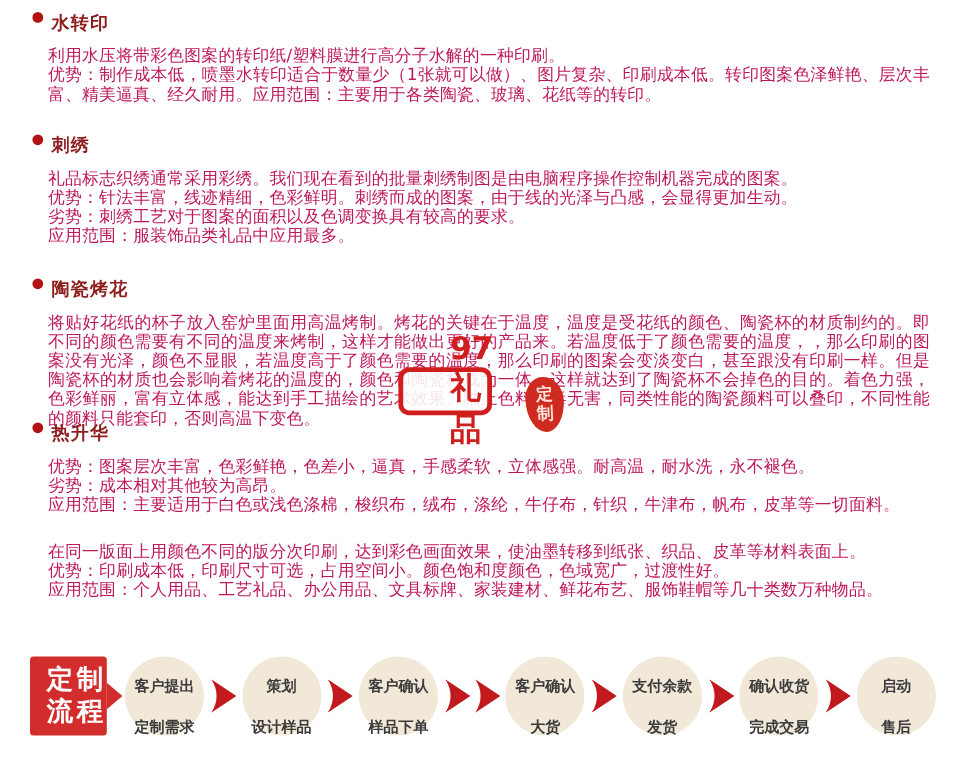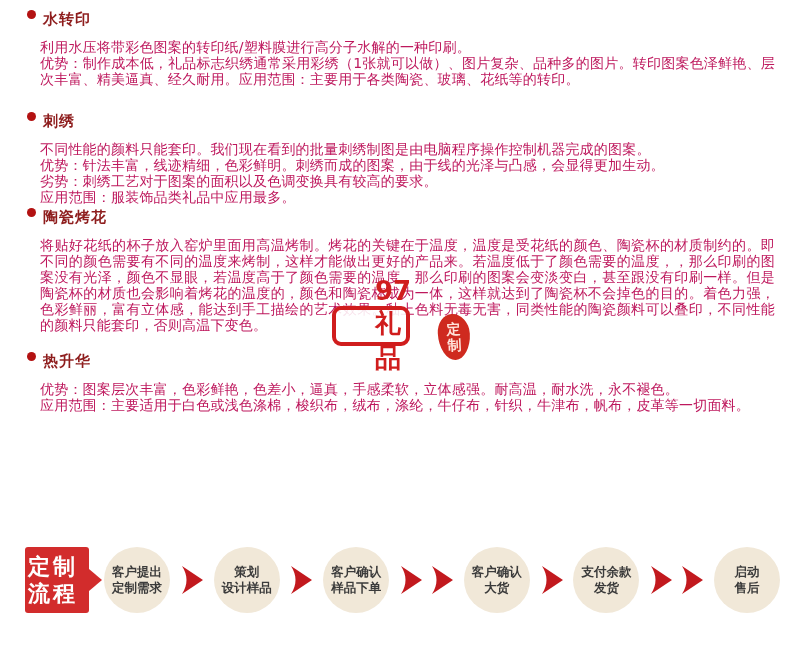--- a/index.html
+++ b/index.html
@@ -29,72 +29,73 @@
     position:absolute;left:438px;top:314px;width:32px;height:46px;
     background:#cf2a1f;border-radius:46% 54% 48% 52%/40% 44% 56% 60%;
     transform:rotate(-3deg);z-index:5;
     display:flex;flex-direction:column;align-items:center;justify-content:center;
     color:#ffe3da;font-weight:bold;font-size:14px;line-height:16px;
   }
   
   .flow-badge{
     position:absolute;left:25px;top:547px;width:64px;height:66px;
     background:#d22c2c;border-radius:3px;color:#ffffff;
-    display:flex;flex-direction:column;align-items:flex-start;justify-content:center;
+    display:flex;flex-direction:column;align-items:flex-end;justify-content:center;
     font-size:22px;font-weight:bold;line-height:27px;letter-spacing:3px;
     text-indent:3px;
   }
   .flow-badge::after{
     content:"";position:absolute;left:100%;top:50%;margin-top:-11px;
     border-left:13px solid #d22c2c;border-top:11px solid transparent;
     border-bottom:11px solid transparent;
   }
   .flow-steps{
     position:absolute;left:104px;top:547px;width:676px;height:66px;
     display:flex;align-items:center;justify-content:space-between;
   }
   .step-circle{
     width:66px;height:66px;border-radius:50%;background:#f1e8d8;
     display:flex;flex-direction:column;align-items:center;justify-content:center;
     text-align:center;flex:0 0 auto;
   }
   .step-circle span{
     font-size:12.5px;font-weight:bold;color:#3b3b3b;line-height:16px;
     white-space:nowrap;
+    margin-top:18px;
   }
   .flow-arrow{flex:0 0 auto;display:flex;align-items:center;margin:0 -2px;}
 </style>
 </head>
 <body>
 
 <div class="section" style="top:10px">
   <div class="heading">
     <span class="bullet"></span>
     <span class="sec-title">水转印</span>
   </div>
   <div class="sec-body">
     <p>利用水压将带彩色图案的转印纸/塑料膜进行高分子水解的一种印刷。</p>
-    <p>优势：制作成本低，礼品标志织绣通常采用彩绣（1张就可以做）、图片复杂、品种多的图片。转印图案色泽鲜艳、层次丰富、精美逼真、经久耐用。应用范围：主要用于各类陶瓷、玻璃、花纸等的转印。</p>
+    <p>优势：制作成本低，喷墨水转印适合于数量少（1张就可以做）、图片复杂、印刷成本低。转印图案色泽鲜艳、层次丰富、精美逼真、经久耐用。应用范围：主要用于各类陶瓷、玻璃、花纸等的转印。</p>
   </div>
 </div>
 
 <div class="section" style="top:112px">
   <div class="heading">
     <span class="bullet"></span>
     <span class="sec-title">刺绣</span>
   </div>
   <div class="sec-body">
-    <p>不同性能的颜料只能套印。我们现在看到的批量刺绣制图是由电脑程序操作控制机器完成的图案。</p>
+    <p>礼品标志织绣通常采用彩绣。我们现在看到的批量刺绣制图是由电脑程序操作控制机器完成的图案。</p>
     <p>优势：针法丰富，线迹精细，色彩鲜明。刺绣而成的图案，由于线的光泽与凸感，会显得更加生动。</p>
     <p>劣势：刺绣工艺对于图案的面积以及色调变换具有较高的要求。</p>
     <p>应用范围：服装饰品类礼品中应用最多。</p>
   </div>
 </div>
 
-<div class="section" style="top:208px">
+<div class="section" style="top:232px">
   <div class="heading">
     <span class="bullet"></span>
     <span class="sec-title">陶瓷烤花</span>
   </div>
   <div class="sec-body">
     <p>将贴好花纸的杯子放入窑炉里面用高温烤制。烤花的关键在于温度，温度是受花纸的颜色、陶瓷杯的材质制约的。即不同的颜色需要有不同的温度来烤制，这样才能做出更好的产品来。若温度低于了颜色需要的温度，，那么印刷的图案没有光泽，颜色不显眼，若温度高于了颜色需要的温度，那么印刷的图案会变淡变白，甚至跟没有印刷一样。但是陶瓷杯的材质也会影响着烤花的温度的，颜色和陶瓷杯成为一体，这样就达到了陶瓷杯不会掉色的目的。着色力强，色彩鲜丽，富有立体感，能达到手工描绘的艺术效果。釉上色料无毒无害，同类性能的陶瓷颜料可以叠印，不同性能的颜料只能套印，否则高温下变色。</p>
   </div>
 </div>
 
 <div class="wm-box">97礼品</div>
@@ -103,25 +104,31 @@
   <span>制</span>
 </div>
 
 <div class="section" style="top:352px">
   <div class="heading">
     <span class="bullet"></span>
     <span class="sec-title">热升华</span>
   </div>
   <div class="sec-body">
     <p>优势：图案层次丰富，色彩鲜艳，色差小，逼真，手感柔软，立体感强。耐高温，耐水洗，永不褪色。</p>
+    <p>劣势：成本相对其他较为高昂。</p>
     <p>应用范围：主要适用于白色或浅色涤棉，梭织布，绒布，涤纶，牛仔布，针织，牛津布，帆布，皮革等一切面料。</p>
   </div>
 </div>
 
 <div class="section" style="top:452px">
+  <div class="sec-body">
+    <p>在同一版面上用颜色不同的版分次印刷，达到彩色画面效果，使油墨转移到纸张、织品、皮革等材料表面上。</p>
+    <p>优势：印刷成本低，印刷尺寸可选，占用空间小。颜色饱和度颜色，色域宽广，过渡性好。</p>
+    <p>应用范围：个人用品、工艺礼品、办公用品、文具标牌、家装建材、鲜花布艺、服饰鞋帽等几十类数万种物品。</p>
+  </div>
 </div>
 
 <div class="flow-badge">
   <span>定制</span>
   <span>流程</span>
 </div>
 
 <div class="flow-steps">
   <div class="step-circle">
     <span>客户提出</span>
@@ -166,20 +173,24 @@
   </div>
   <div class="step-circle">
     <span>支付余款</span>
     <span>发货</span>
   </div>
   <div class="flow-arrow">
     <svg width="22" height="28" viewBox="0 0 22 28">
         <path d="M1,0 C7,9 7,19 1,28 L22,14 Z" fill="#c2191e"></path>
       </svg>
   </div>
+  <div class="step-circle">
+    <span>确认收货</span>
+    <span>完成交易</span>
+  </div>
   <div class="flow-arrow">
     <svg width="22" height="28" viewBox="0 0 22 28">
         <path d="M1,0 C7,9 7,19 1,28 L22,14 Z" fill="#c2191e"></path>
       </svg>
   </div>
   <div class="step-circle">
     <span>启动</span>
     <span>售后</span>
   </div>
 </div>

